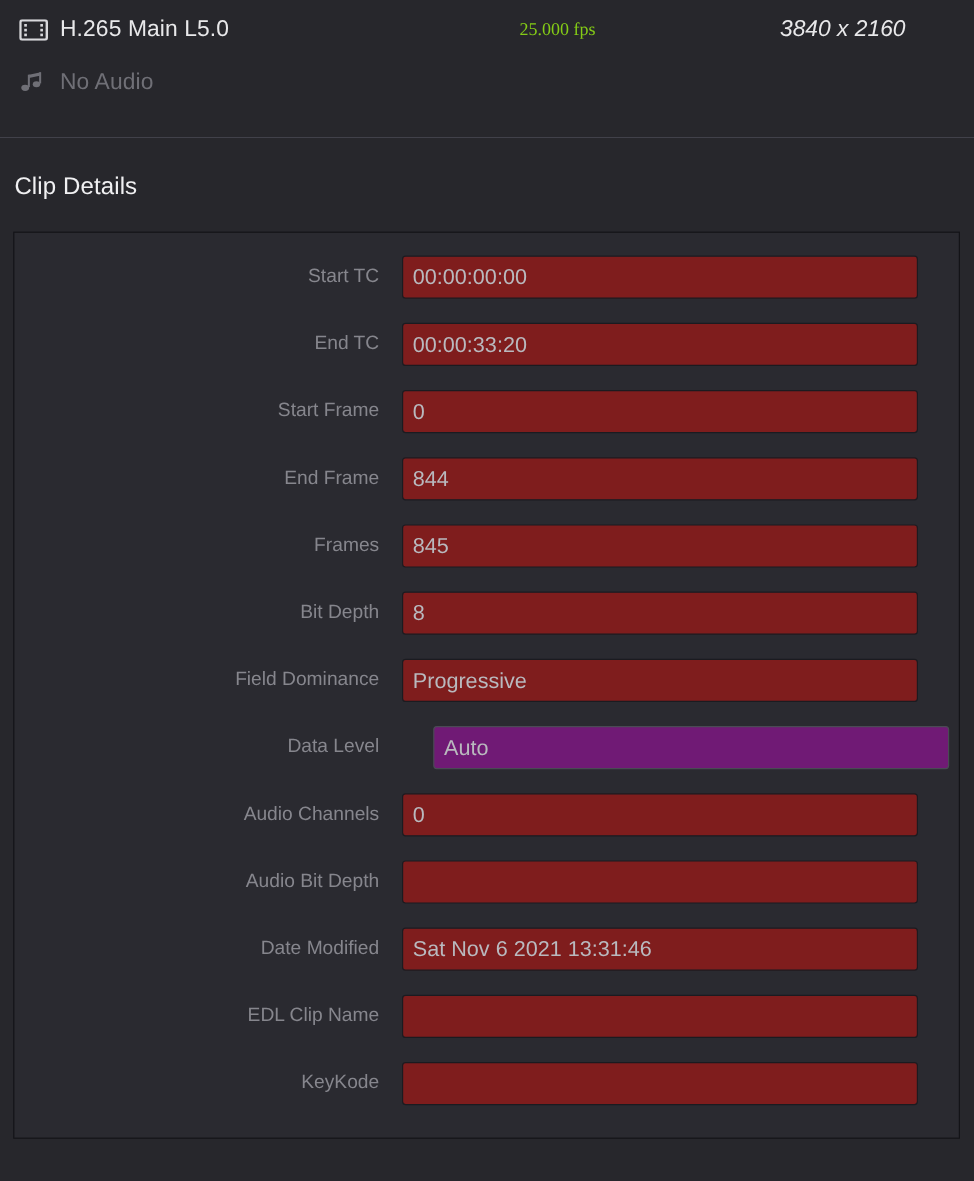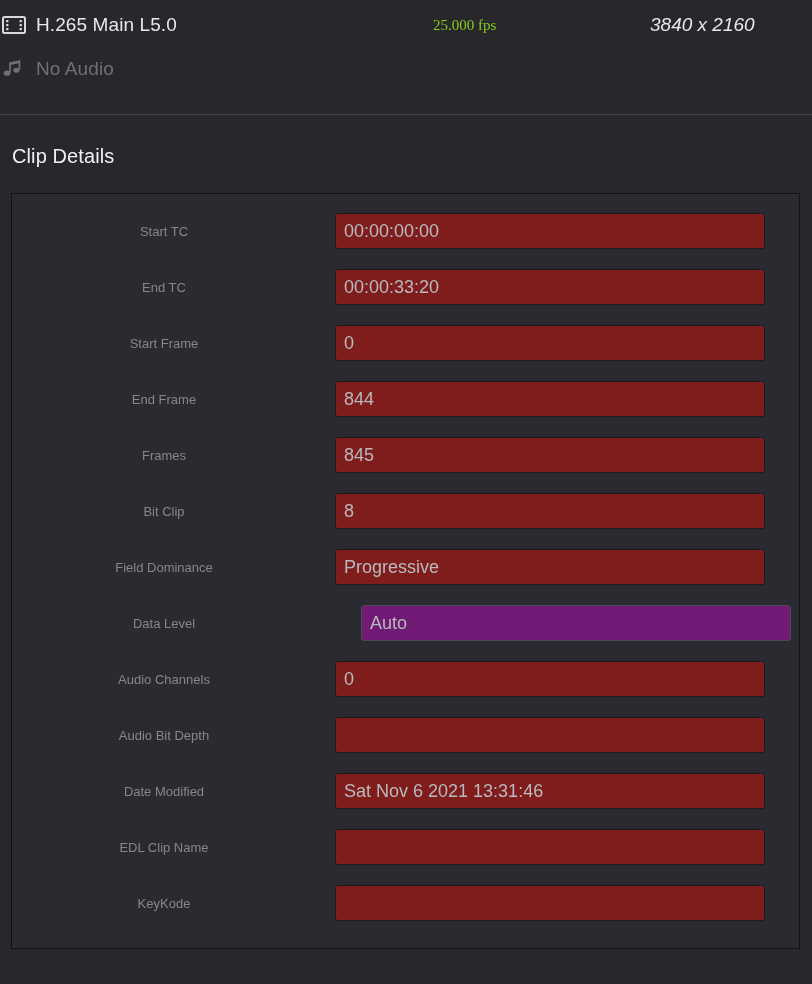--- a/index.html
+++ b/index.html
@@ -20,21 +20,21 @@
     background: #27272c;
     padding: 0;
     height: 114px;
     box-sizing: border-box;
     position: relative;
   }
   .media-row {
     display: flex;
     align-items: center;
     height: 46px;
-    padding-left: 2px;
+    padding-left: 16px;
     box-sizing: border-box;
     text-align: right;
   }
   .media-row.video { padding-top: 4px; }
   .media-row.audio { height: 46px; }
 
   .media-icon {
     width: 34px;
     flex: 0 0 34px;
     display: flex;
@@ -94,24 +94,24 @@
     display: flex;
     align-items: center;
     height: 36px;
     margin-bottom: 20px;
   }
   .form-row:last-child { margin-bottom: 0; }
 
   .row-label {
     width: 323px;
     flex: 0 0 323px;
-    text-align: center;
+    text-align: right;
     padding-right: 19px;
     box-sizing: border-box;
-    font-size: 13px;
+    font-size: 16px;
     color: #86868d;
     white-space: nowrap;
   }
 
   .row-field {
     flex: 0 0 430px;
     width: 430px;
     height: 36px;
     box-sizing: border-box;
     background: #7f1d1d;
@@ -188,21 +188,21 @@
     </div>
     <div class="form-row">
       <div class="row-label">End Frame</div>
       <div class="row-field">844</div>
     </div>
     <div class="form-row">
       <div class="row-label">Frames</div>
       <div class="row-field">845</div>
     </div>
     <div class="form-row">
-      <div class="row-label">Bit Clip</div>
+      <div class="row-label">Bit Depth</div>
       <div class="row-field">8</div>
     </div>
     <div class="form-row">
       <div class="row-label">Field Dominance</div>
       <div class="row-field">Progressive</div>
     </div>
     <div class="form-row">
       <div class="row-label">Data Level</div>
       <div class="row-field hl">Auto</div>
     </div>

